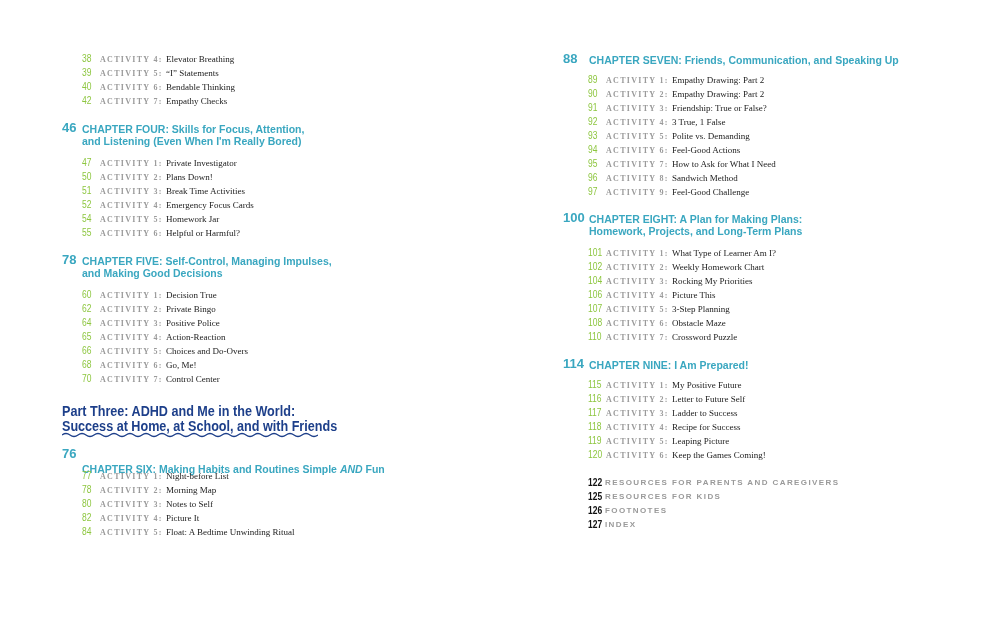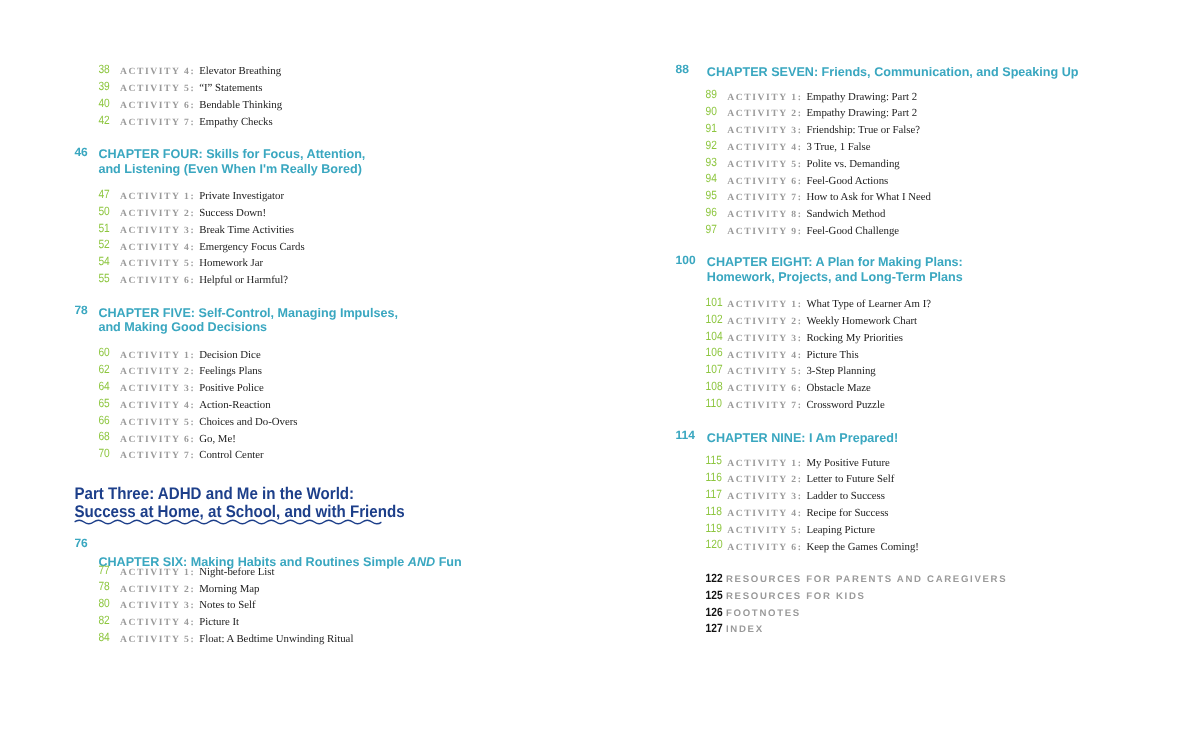--- a/index.html
+++ b/index.html
@@ -5,21 +5,21 @@
   html, body { margin: 0; padding: 0; background: #ffffff; }
   body { width: 1000px; height: 625px; position: relative; overflow: hidden; font-family: "Liberation Sans", sans-serif; }
   .col { position: absolute; top: 0; }
   .col-left { left: 62px; width: 440px; }
   .col-right { left: 563px; width: 420px; }
   .act { position: absolute; height: 14px; line-height: 14px; white-space: nowrap; font-size: 9px; }
   .act .num { position: absolute; left: 0; width: 18px; color: #8dc63f; font-family: "Liberation Sans", sans-serif; font-size: 10px; transform: scaleX(0.85); transform-origin: left; }
   .act .lbl { position: absolute; left: 18px; color: #9a9a9a; font-weight: bold; letter-spacing: 1.3px; font-size: 8px; font-family: Liberation Serif, serif; }
   .act .ttl { color: #222; font-size: 9px; letter-spacing: 0; font-weight: normal; }
   .chap { position: absolute; color: #3aa7c0; font-weight: bold; font-size: 10.5px; line-height: 12px; }
-  .chap .cnum { position: absolute; left: 0; font-size: 10px; line-height: 12px; }
+  .chap .cnum { position: absolute; left: 0; font-size: 13px; line-height: 12px; }
   .chap .ctitle { position: absolute; left: 20px; white-space: nowrap; }
   .part { position: absolute; left: 0; top: 404px; color: #1d3f8a; font-weight: bold; font-size: 14px; line-height: 15px; transform: scaleX(0.9); transform-origin: left; white-space: nowrap; }
   .wave { position: absolute; left: 0; top: 432px; }
   .res { position: absolute; height: 14px; line-height: 14px; white-space: nowrap; }
   .res .num { position: absolute; left: 0; color: #111; font-weight: bold; font-size: 10px; transform: scaleX(0.85); transform-origin: left; }
   .res .lbl { position: absolute; left: 17px; color: #9a9a9a; font-weight: bold; letter-spacing: 1.4px; font-size: 8px; }
 </style>
 </head>
 <body>
 
@@ -49,21 +49,21 @@
     <span class="ctitle" style="top:1px">CHAPTER FOUR: Skills for Focus, Attention,</span>
     <span class="ctitle" style="top:13px">and Listening (Even When I'm Really Bored)</span>
   </div>
   <div>
     <div class="act" style="top:156px;left:20px">
         <span class="num">47</span>
         <span class="lbl"><span>ACTIVITY 1:</span> <span class="ttl">Private Investigator</span></span>
       </div>
     <div class="act" style="top:170px;left:20px">
         <span class="num">50</span>
-        <span class="lbl"><span>ACTIVITY 2:</span> <span class="ttl">Success Down!</span></span>
+        <span class="lbl"><span>ACTIVITY 2:</span> <span class="ttl">Plans Down!</span></span>
       </div>
     <div class="act" style="top:184px;left:20px">
         <span class="num">51</span>
         <span class="lbl"><span>ACTIVITY 3:</span> <span class="ttl">Break Time Activities</span></span>
       </div>
     <div class="act" style="top:198px;left:20px">
         <span class="num">52</span>
         <span class="lbl"><span>ACTIVITY 4:</span> <span class="ttl">Emergency Focus Cards</span></span>
       </div>
     <div class="act" style="top:212px;left:20px">
@@ -77,25 +77,25 @@
   </div>
 
   <div class="chap" style="top:254px;left:0">
     <span class="cnum">78</span>
     <span class="ctitle" style="top:1px">CHAPTER FIVE: Self-Control, Managing Impulses,</span>
     <span class="ctitle" style="top:13px">and Making Good Decisions</span>
   </div>
   <div>
     <div class="act" style="top:288px;left:20px">
         <span class="num">60</span>
-        <span class="lbl"><span>ACTIVITY 1:</span> <span class="ttl">Decision Dice</span></span>
+        <span class="lbl"><span>ACTIVITY 1:</span> <span class="ttl">Decision True</span></span>
       </div>
     <div class="act" style="top:302px;left:20px">
         <span class="num">62</span>
-        <span class="lbl"><span>ACTIVITY 2:</span> <span class="ttl">Feelings Plans</span></span>
+        <span class="lbl"><span>ACTIVITY 2:</span> <span class="ttl">Private Bingo</span></span>
       </div>
     <div class="act" style="top:316px;left:20px">
         <span class="num">64</span>
         <span class="lbl"><span>ACTIVITY 3:</span> <span class="ttl">Positive Police</span></span>
       </div>
     <div class="act" style="top:330px;left:20px">
         <span class="num">65</span>
         <span class="lbl"><span>ACTIVITY 4:</span> <span class="ttl">Action-Reaction</span></span>
       </div>
     <div class="act" style="top:344px;left:20px">

